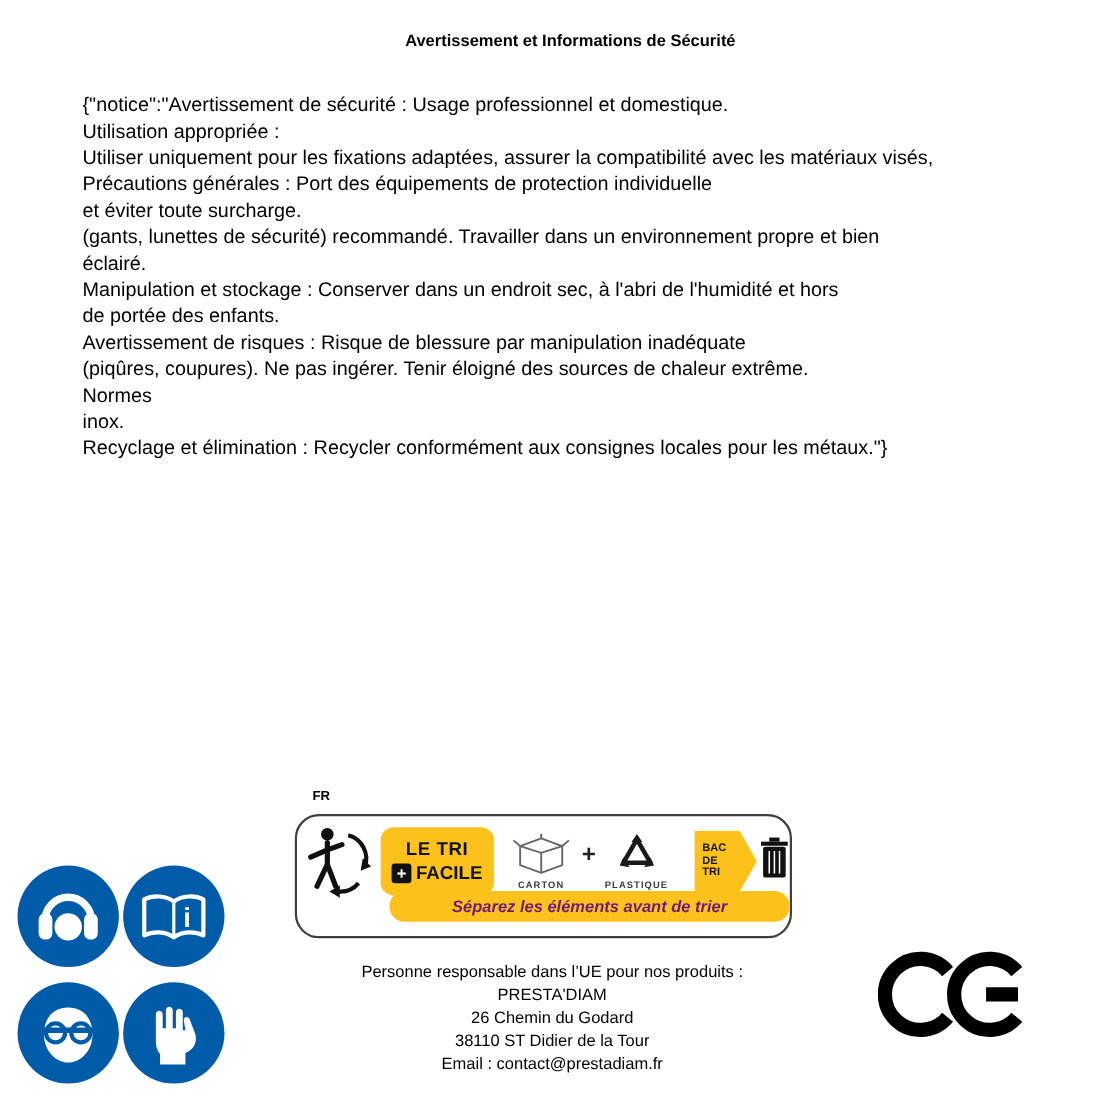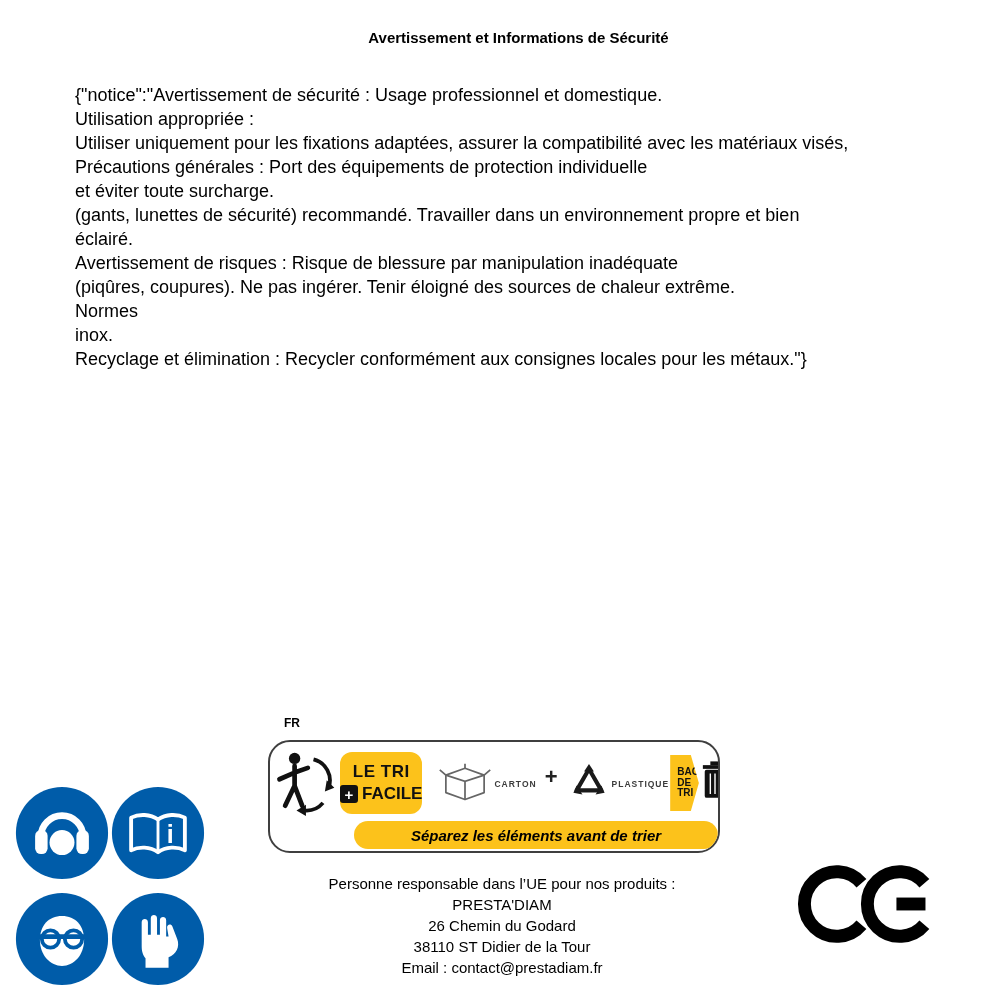--- a/index.html
+++ b/index.html
@@ -35,35 +35,35 @@
     border-radius: 12px; display: flex; flex-direction: column;
     align-items: center; justify-content: center; gap: 2px;
   }
   .brand-top { font-size: 17px; font-weight: 700; letter-spacing: 0.5px; color: #111; }
   .brand-bottom { display: flex; align-items: center; font-size: 17px; font-weight: 700; color: #111; }
   .plus-box {
     background: #111; color: #fff; width: 18px; height: 18px; border-radius: 3px;
     display: inline-flex; align-items: center; justify-content: center;
     font-size: 15px; font-weight: 700; margin-right: 4px;
   }
-  .mat-group { display: flex; flex-direction: row; align-items: center; margin-left: 14px; }
+  .mat-group { display: flex; flex-direction: column; align-items: center; margin-left: 14px; }
   .mat-label { font-size: 8.5px; font-weight: 700; letter-spacing: 1px; color: #3c3c3c; margin-top: 2px; }
   .mid-plus { font-size: 22px; font-weight: 700; color: #222; margin: 0 8px 12px 8px; }
   .bac-arrow {
-    margin-left: 1px; width: 58px; height: 56px; background: var(--tri-yellow);
+    margin-left: 24px; width: 58px; height: 56px; background: var(--tri-yellow);
     clip-path: polygon(0 0, 72% 0, 100% 50%, 72% 100%, 0 100%);
     display: flex; flex-direction: column; align-items: flex-start; justify-content: center;
     padding-left: 7px; box-sizing: border-box;
   }
   .bac-line { font-size: 10px; font-weight: 700; line-height: 10.5px; color: #111; }
   .bin-wrap { margin-left: 2px; }
   .tri-slogan {
-    position: absolute; left: 84px; right: 0; bottom: 2px; height: 28px;
+    position: absolute; left: 84px; right: 0; bottom: 13px; height: 28px;
     background: var(--tri-yellow); display: flex; align-items: center; justify-content: center;
-    font-style: italic; font-weight: 700; font-size: 15px; color: #000000; border-radius: 14px;
+    font-style: italic; font-weight: 700; font-size: 15px; color: #701a75; border-radius: 14px;
   }
 
   
   .picto { position: absolute; width: 96px; height: 96px; }
   .picto-ear   { left: 14px;  top: 785px; }
   .picto-book  { left: 110px; top: 785px; }
   .picto-eye   { left: 14px;  top: 891px; }
   .picto-glove { left: 110px; top: 891px; }
   .blue-bg { fill: var(--mandatory-blue); }
   .blue-fill { fill: var(--mandatory-blue); }
@@ -86,20 +86,22 @@
   <div class="title">Avertissement et Informations de Sécurité</div>
 
   <div class="notice">
     <div>{"notice":"Avertissement de sécurité : Usage professionnel et domestique.</div>
     <div>Utilisation appropriée :</div>
     <div>Utiliser uniquement pour les fixations adaptées, assurer la compatibilité avec les matériaux visés,</div>
     <div>Précautions générales : Port des équipements de protection individuelle</div>
     <div>et éviter toute surcharge.</div>
     <div>(gants, lunettes de sécurité) recommandé. Travailler dans un environnement propre et bien</div>
     <div>éclairé.</div>
+    <div>Manipulation et stockage : Conserver dans un endroit sec, à l'abri de l'humidité et hors</div>
+    <div>de portée des enfants.</div>
     <div>Avertissement de risques : Risque de blessure par manipulation inadéquate</div>
     <div>(piqûres, coupures). Ne pas ingérer. Tenir éloigné des sources de chaleur extrême.</div>
     <div>Normes</div>
     <div>inox.</div>
     <div>Recyclage et élimination : Recycler conformément aux consignes locales pour les métaux."}</div>
   </div>
 
   <div class="fr-label">FR</div>
 
   <div class="tri-box">

